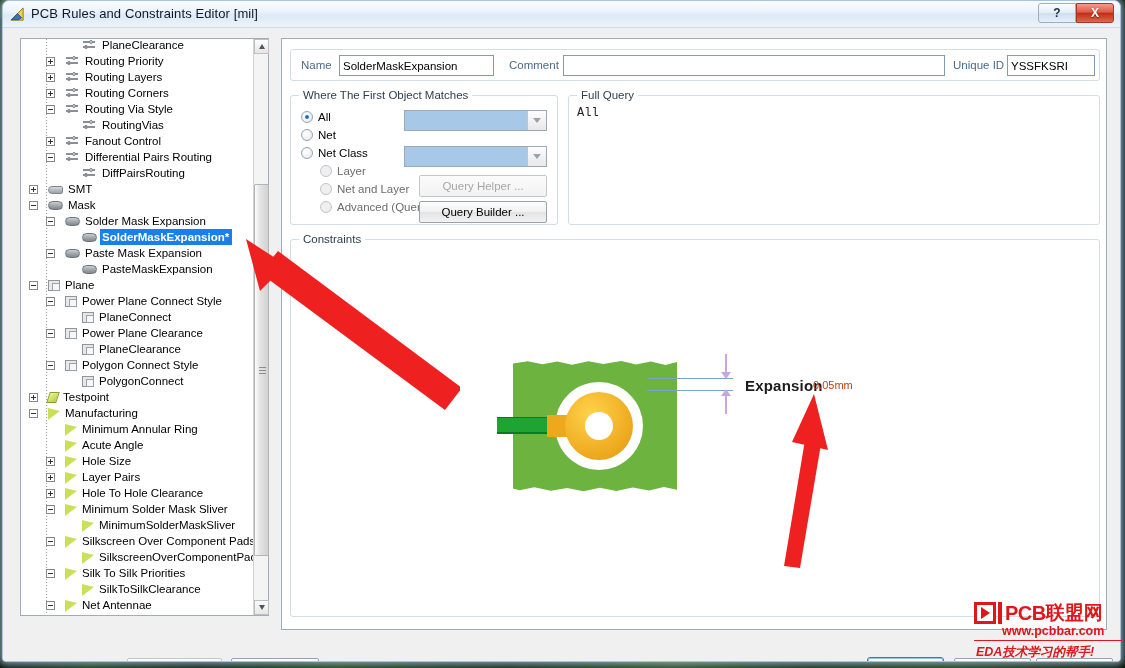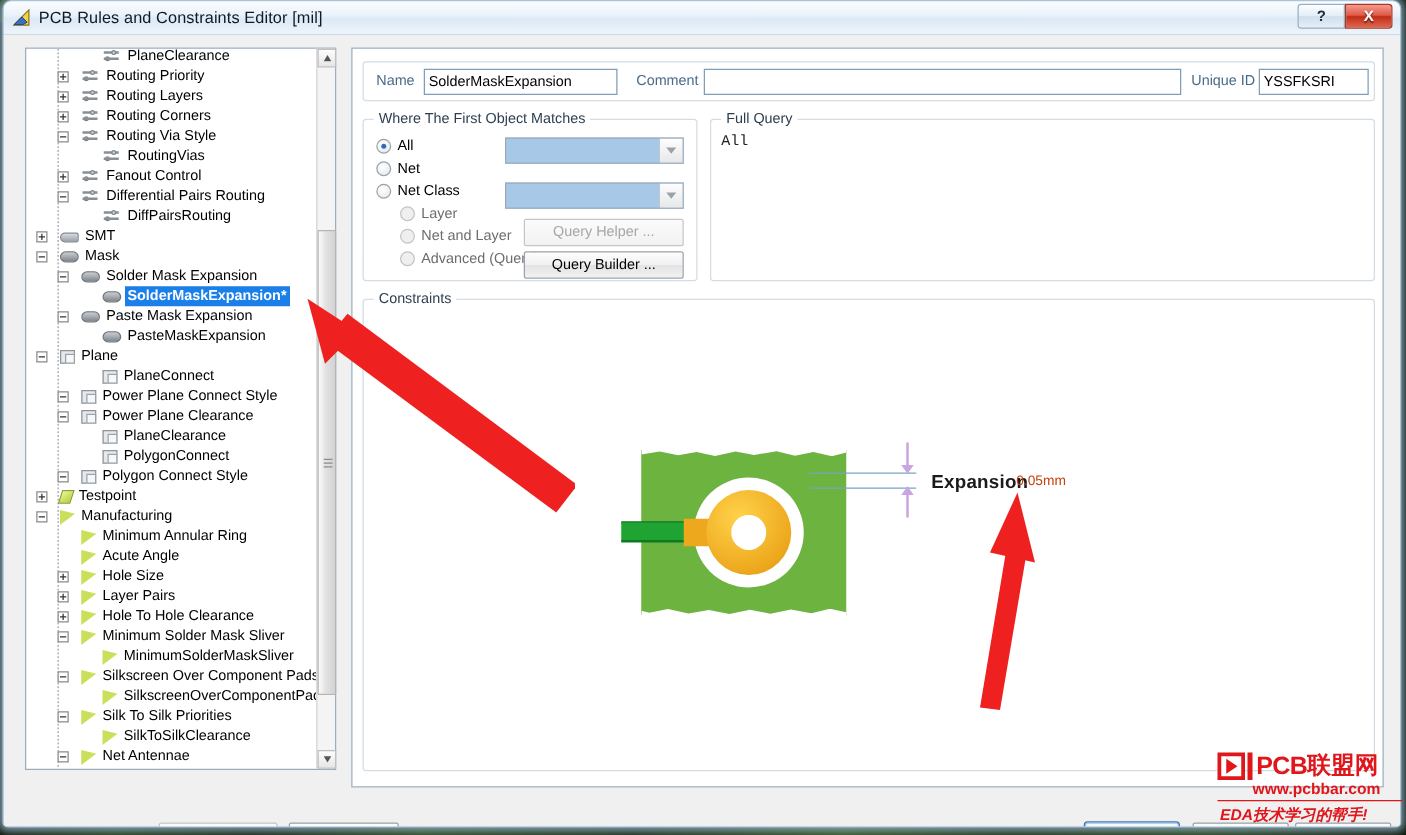--- a/index.html
+++ b/index.html
@@ -457,60 +457,60 @@
               <span class="tlabel">PasteMaskExpansion</span>
             </div>
             <div class="tnode">
               <span style="width:8px;flex:0 0 auto;"></span>
               <span class="exp-box"></span>
               <span class="dotline"></span>
               <span class="ico plane"></span>
               <span class="tlabel">Plane</span>
             </div>
             <div class="tnode">
+              <span style="width:25px;flex:0 0 auto;"></span>
+              <span class="exp-box"></span>
+              <span class="dotline"></span>
+              <span class="ico plane"></span>
+              <span class="tlabel">Power Plane Connect Style</span>
+            </div>
+            <div class="tnode">
               <span style="width:42px;flex:0 0 auto;"></span>
               <span class="exp-spacer"></span>
               <span class="dotline"></span>
               <span class="ico plane"></span>
               <span class="tlabel">PlaneConnect</span>
             </div>
             <div class="tnode">
               <span style="width:25px;flex:0 0 auto;"></span>
               <span class="exp-box"></span>
               <span class="dotline"></span>
               <span class="ico plane"></span>
-              <span class="tlabel">Power Plane Connect Style</span>
-            </div>
-            <div class="tnode">
-              <span style="width:25px;flex:0 0 auto;"></span>
-              <span class="exp-box"></span>
-              <span class="dotline"></span>
-              <span class="ico plane"></span>
               <span class="tlabel">Power Plane Clearance</span>
             </div>
             <div class="tnode">
               <span style="width:42px;flex:0 0 auto;"></span>
               <span class="exp-spacer"></span>
               <span class="dotline"></span>
               <span class="ico plane"></span>
               <span class="tlabel">PlaneClearance</span>
             </div>
             <div class="tnode">
+              <span style="width:25px;flex:0 0 auto;"></span>
+              <span class="exp-box"></span>
+              <span class="dotline"></span>
+              <span class="ico plane"></span>
+              <span class="tlabel">Polygon Connect Style</span>
+            </div>
+            <div class="tnode">
               <span style="width:42px;flex:0 0 auto;"></span>
               <span class="exp-spacer"></span>
               <span class="dotline"></span>
               <span class="ico plane"></span>
               <span class="tlabel">PolygonConnect</span>
-            </div>
-            <div class="tnode">
-              <span style="width:25px;flex:0 0 auto;"></span>
-              <span class="exp-box"></span>
-              <span class="dotline"></span>
-              <span class="ico plane"></span>
-              <span class="tlabel">Polygon Connect Style</span>
             </div>
             <div class="tnode">
               <span style="width:8px;flex:0 0 auto;"></span>
               <span class="exp-box plus"></span>
               <span class="dotline"></span>
               <span class="ico test"></span>
               <span class="tlabel">Testpoint</span>
             </div>
             <div class="tnode">
               <span style="width:8px;flex:0 0 auto;"></span>

